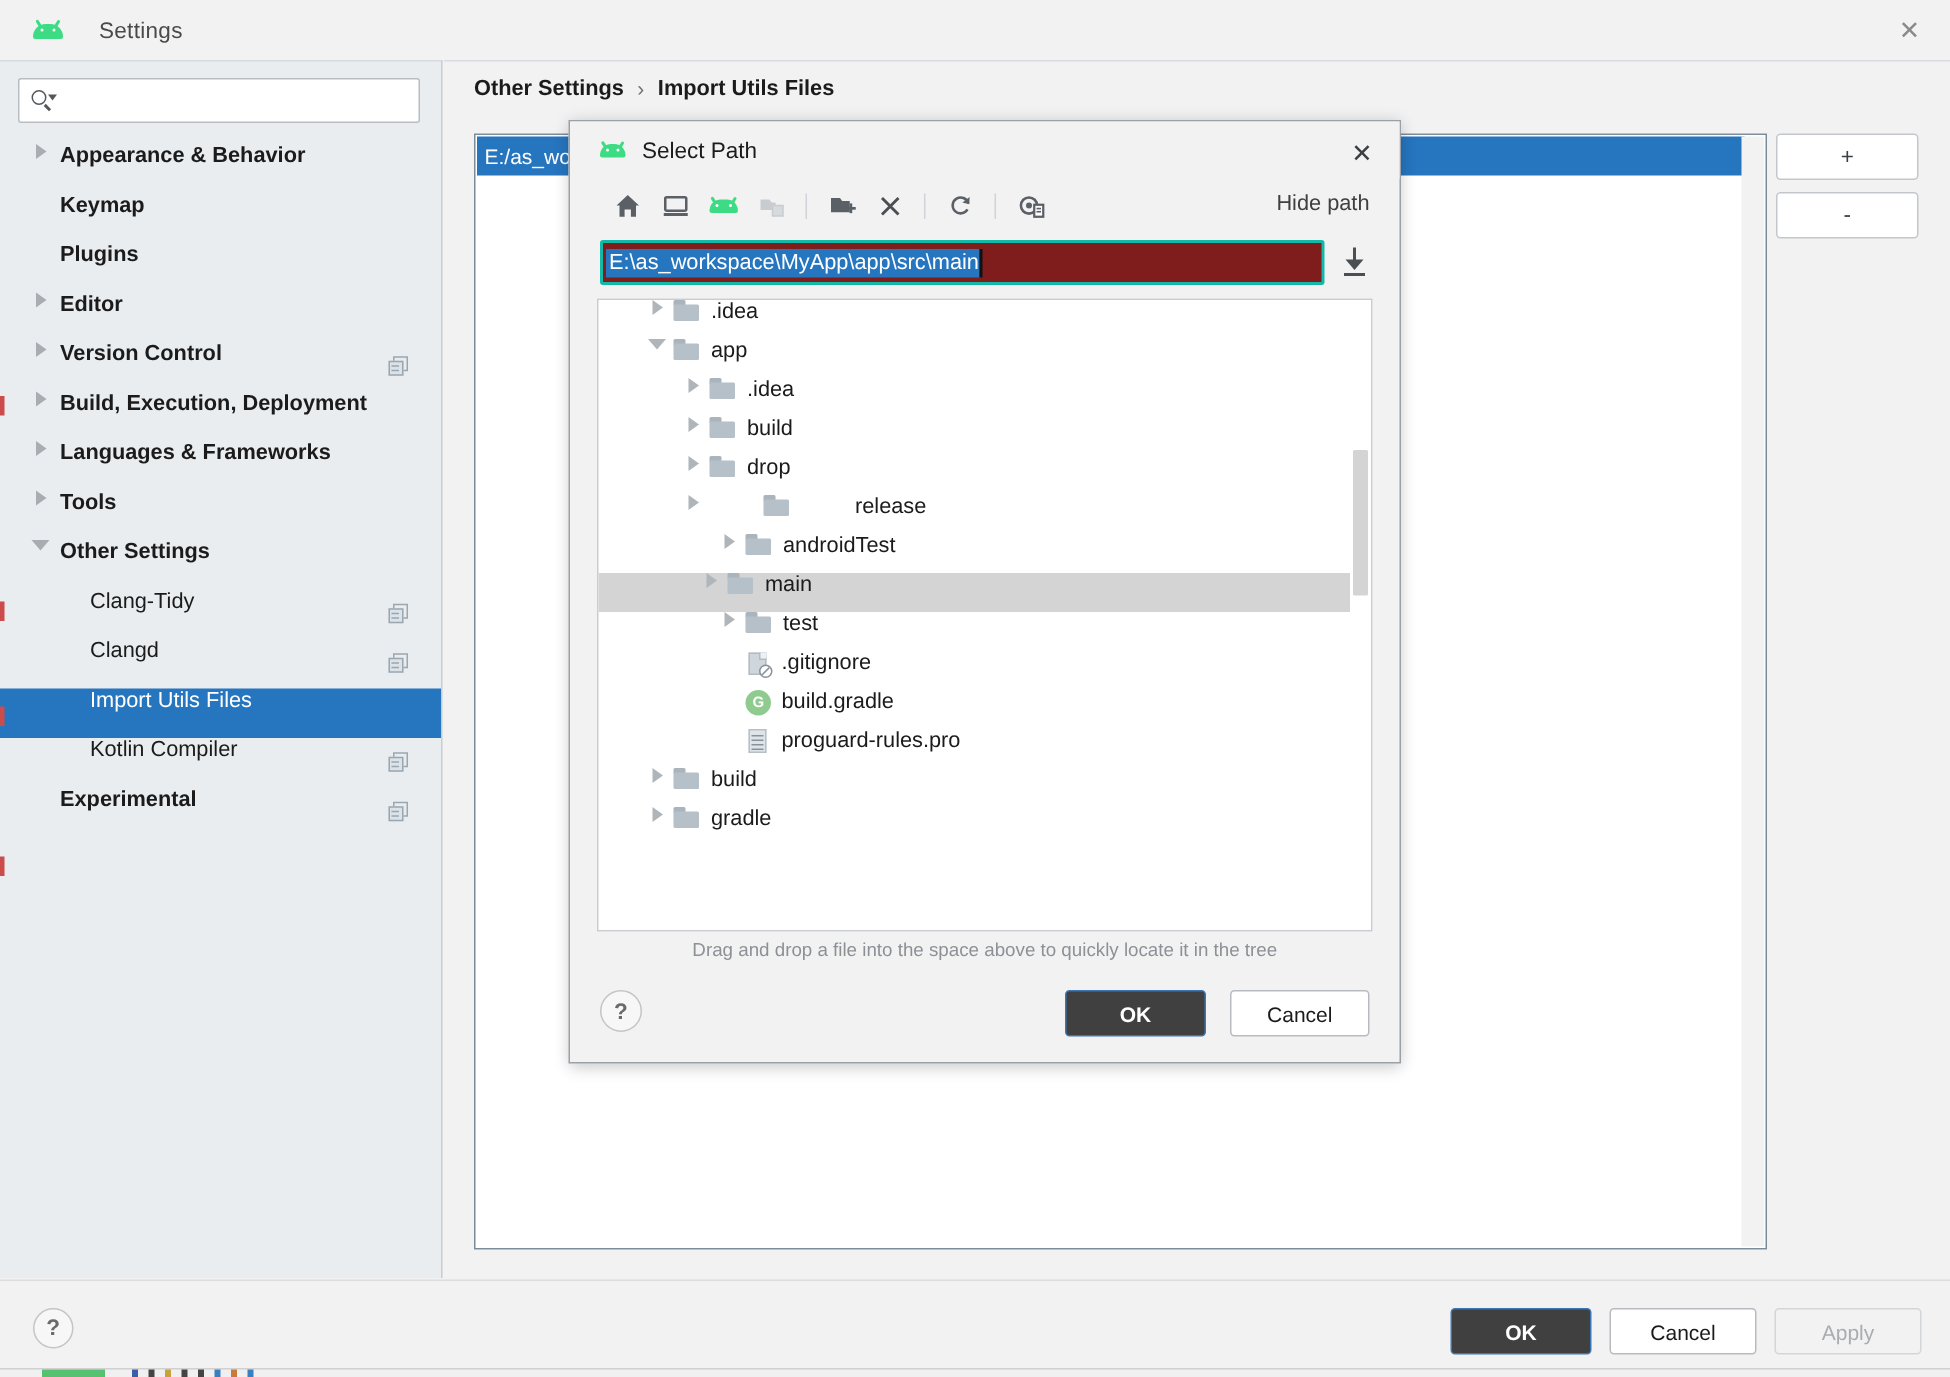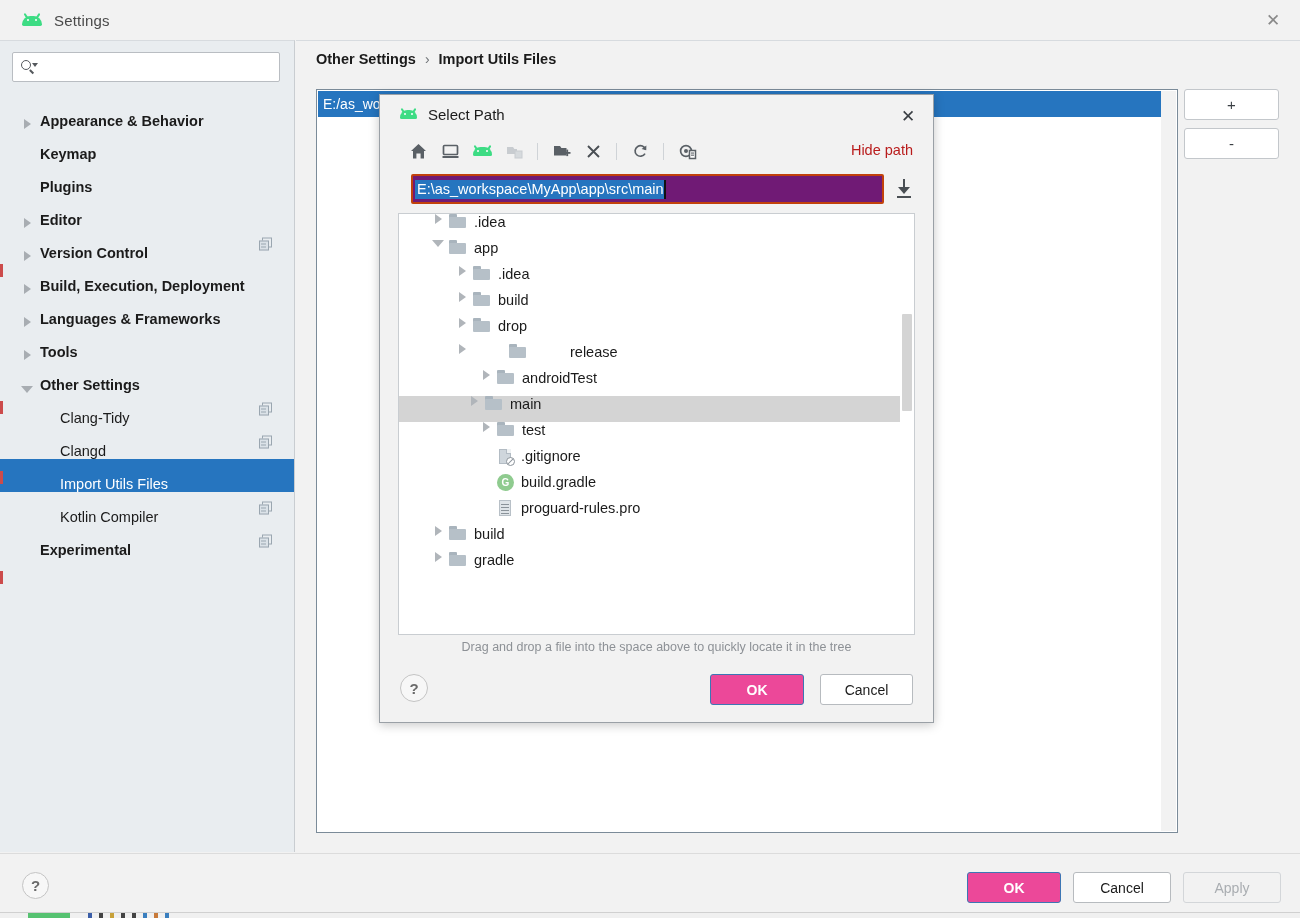--- a/index.html
+++ b/index.html
@@ -13,21 +13,21 @@
   #root {
     position: relative;
     width: 1300px; height: 918px;
     background: #f2f2f2;
   }
 
   
   .titlebar {
     position: absolute; left: 0; top: 0; width: 1300px; height: 40px;
     background: #f2f2f2;
-    display: flex; align-items: center;
+    display: flex; align-items: center; gap: 12px;
   }
   .titlebar .droid { margin-left: 22px; margin-right: 12px; }
   .titlebar .wtitle {
     font-size: 15px; color: #4a4a4a; letter-spacing: .2px;
   }
   .win-close {
     position: absolute; right: 0; top: 0; width: 54px; height: 40px;
     display: flex; align-items: center; justify-content: center;
     color: #8a8a8a; font-size: 17px; font-weight: 300;
   }
@@ -86,21 +86,21 @@
     border-top: 4px solid #54585c;
   }
   .search-input {
     border: 0; outline: 0; flex: 1; height: 26px;
     font-family: "Liberation Sans", sans-serif; font-size: 13px;
     background: transparent; padding-left: 4px;
   }
 
   .nav { margin-top: 14px; }
   .nav-row {
-    position: relative; height: 33px; display: flex; align-items: flex-end;
+    position: relative; height: 33px; display: flex; align-items: flex-start;
     padding-left: 0; cursor: default;
   }
   .nav-row .arrow {
     width: 26px; display: flex; align-items: center; justify-content: center;
     flex: 0 0 26px;
   }
   .nav-row .arrow i {
     display: block; width: 0; height: 0;
     border-top: 5px solid transparent; border-bottom: 5px solid transparent;
     border-left: 7px solid #a8adb2;
@@ -180,35 +180,35 @@
     position: absolute; left: 22px; top: 872px; width: 27px; height: 27px;
     border: 1px solid #c4c4c4; border-radius: 50%;
     background: #f7f7f7; display: flex; align-items: center; justify-content: center;
     font-size: 15px; color: #6a6a6a; font-weight: bold;
   }
   .btn {
     position: absolute; height: 31px; border-radius: 3px;
     display: flex; align-items: center; justify-content: center;
     font-size: 14px; font-family: "Liberation Sans", sans-serif;
   }
-  .btn.primary { background: #ec4899; border: 1px solid #3d76b4; color: #ffffff; font-weight: bold; }
+  .btn.primary { background: #404040; border: 1px solid #3d76b4; color: #ffffff; font-weight: bold; }
   .btn.normal  { background: #ffffff; border: 1px solid #b7bbbf; color: #1b1b1b; }
   .btn.disabled{ background: #f2f2f2; border: 1px solid #d3d6d9; color: #a9adb1; }
 
   .taskbar-peek {
     position: absolute; left: 0; top: 912px; width: 1300px; height: 6px;
     background: #f0f0f0; border-top: 1px solid #d0d0d0;
   }
   .tb-green { position: absolute; left: 28px; top: 0; width: 42px; height: 5px; background: #56c271; }
   .tb-dots { position: absolute; left: 88px; top: 0; height: 5px; display: flex; gap: 7px; }
   .tb-dots span { width: 4px; height: 5px; display: block; }
 
   
   .dialog {
-    position: absolute; left: 379px; top: 94px; width: 555px; height: 629px;
+    position: absolute; left: 379px; top: 80px; width: 555px; height: 629px;
     background: #f2f2f2; border: 1px solid #9aa0a6;
     box-shadow: 0 2px 10px rgba(0,0,0,.22);
   }
   .dlg-title {
     height: 38px; display: flex; align-items: center; padding-left: 20px;
     background: #f2f2f2;
   }
   .dlg-title .droid { margin-right: 11px; }
   .dlg-title .t { font-size: 15px; color: #1b1b1b; }
   .dlg-close {
@@ -220,31 +220,31 @@
   .dlg-toolbar {
     position: relative; height: 36px; display: flex; align-items: center;
     padding-left: 22px; gap: 0;
   }
   .tb-btn {
     width: 32px; height: 28px; display: flex; align-items: center; justify-content: center;
   }
   .tb-sep { width: 1px; height: 17px; background: #cfd3d7; margin: 0 7px; }
   .hide-path {
     position: absolute; right: 20px; top: 9px;
-    color: #b91c1c; font-size: 14.5px;
+    color: #404040; font-size: 14.5px;
   }
 
   .path-row {
     position: relative; height: 40px; margin: 0 20px 0 20px;
     display: flex; align-items: center;
   }
   .path-field {
     width: 489px; height: 30px;
-    background: #701a75; border: 2px solid #c2410c; border-radius: 2px;
-    display: flex; align-items: center; padding: 0 2px; margin-left: 11px;
+    background: #7f1d1d; border: 2px solid #14b8a6; border-radius: 2px;
+    display: flex; align-items: center; padding: 0 2px;
   }
   .path-sel {
     background: #2675bf; color: #ffffff; font-size: 14.5px;
     padding: 1px 0 2px 2px; white-space: nowrap;
   }
   .path-caret { width: 2px; height: 19px; background: #111; margin-left: 0px; }
   .dl-ico {
     width: 18px; height: 20px; margin-left: 12px; position: relative;
   }
   .dl-ico .stem { position: absolute; left: 7px; top: 0; width: 2px; height: 10px; background: #4a4f54; }

